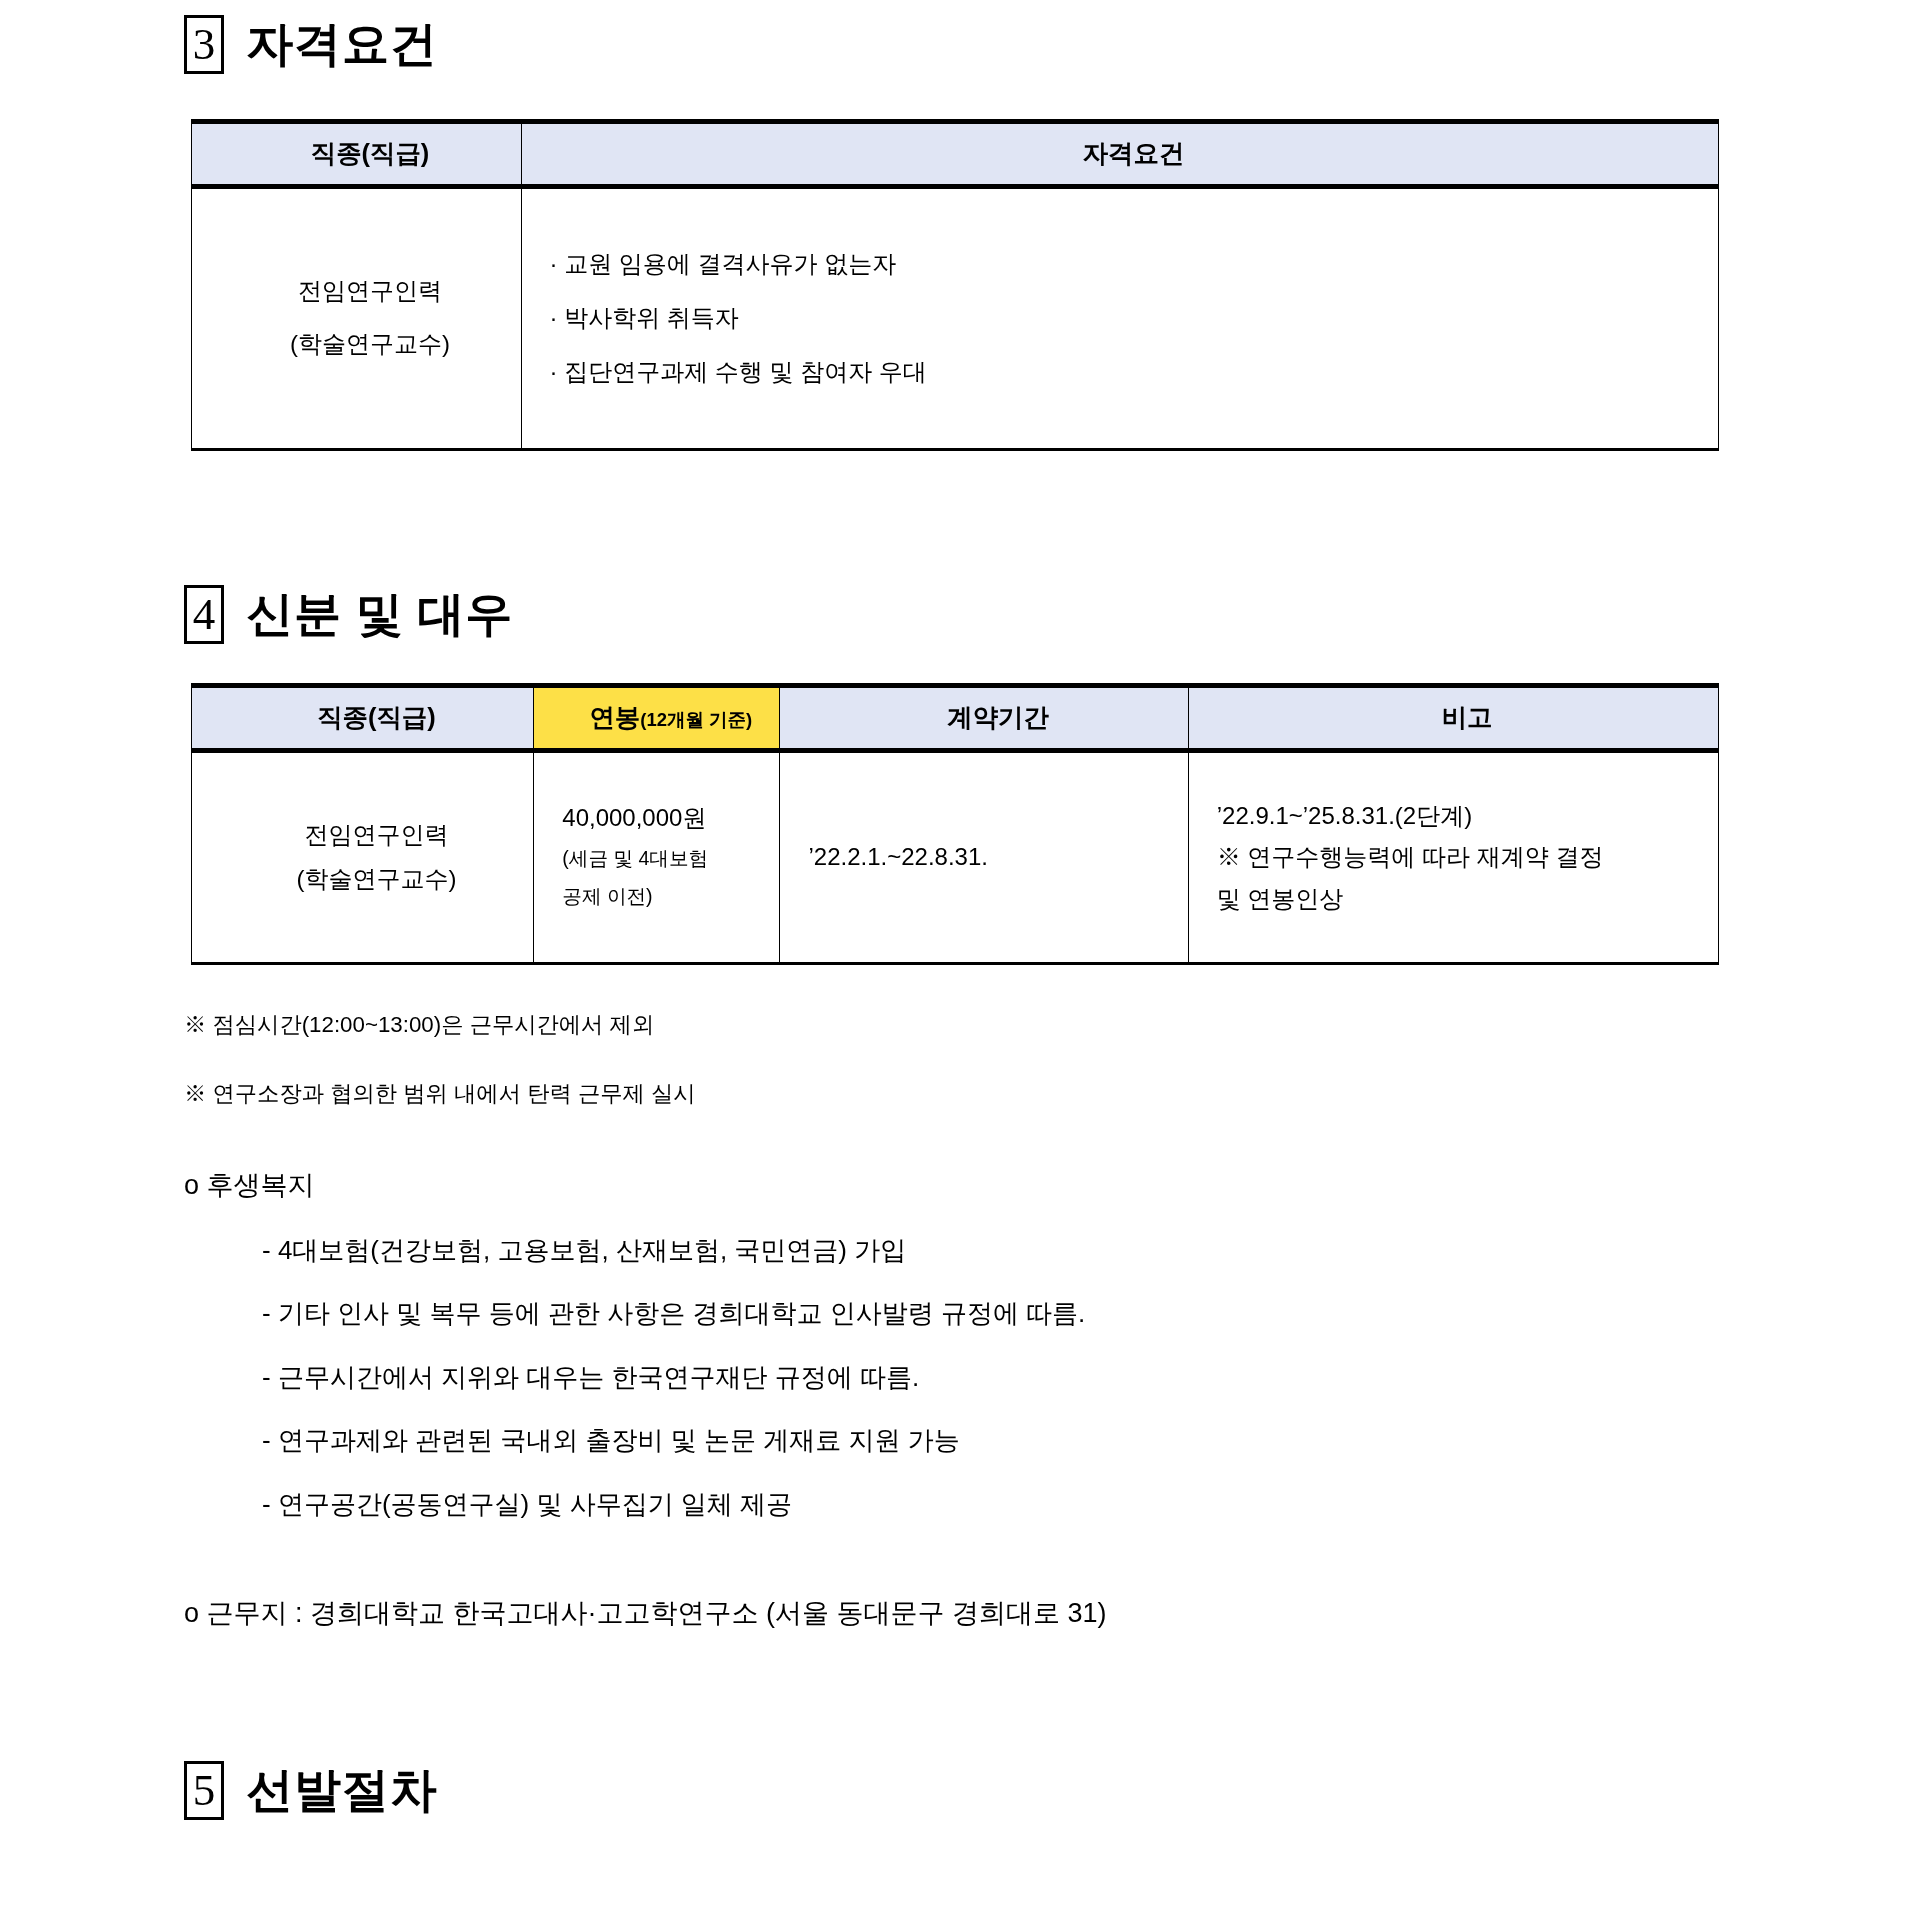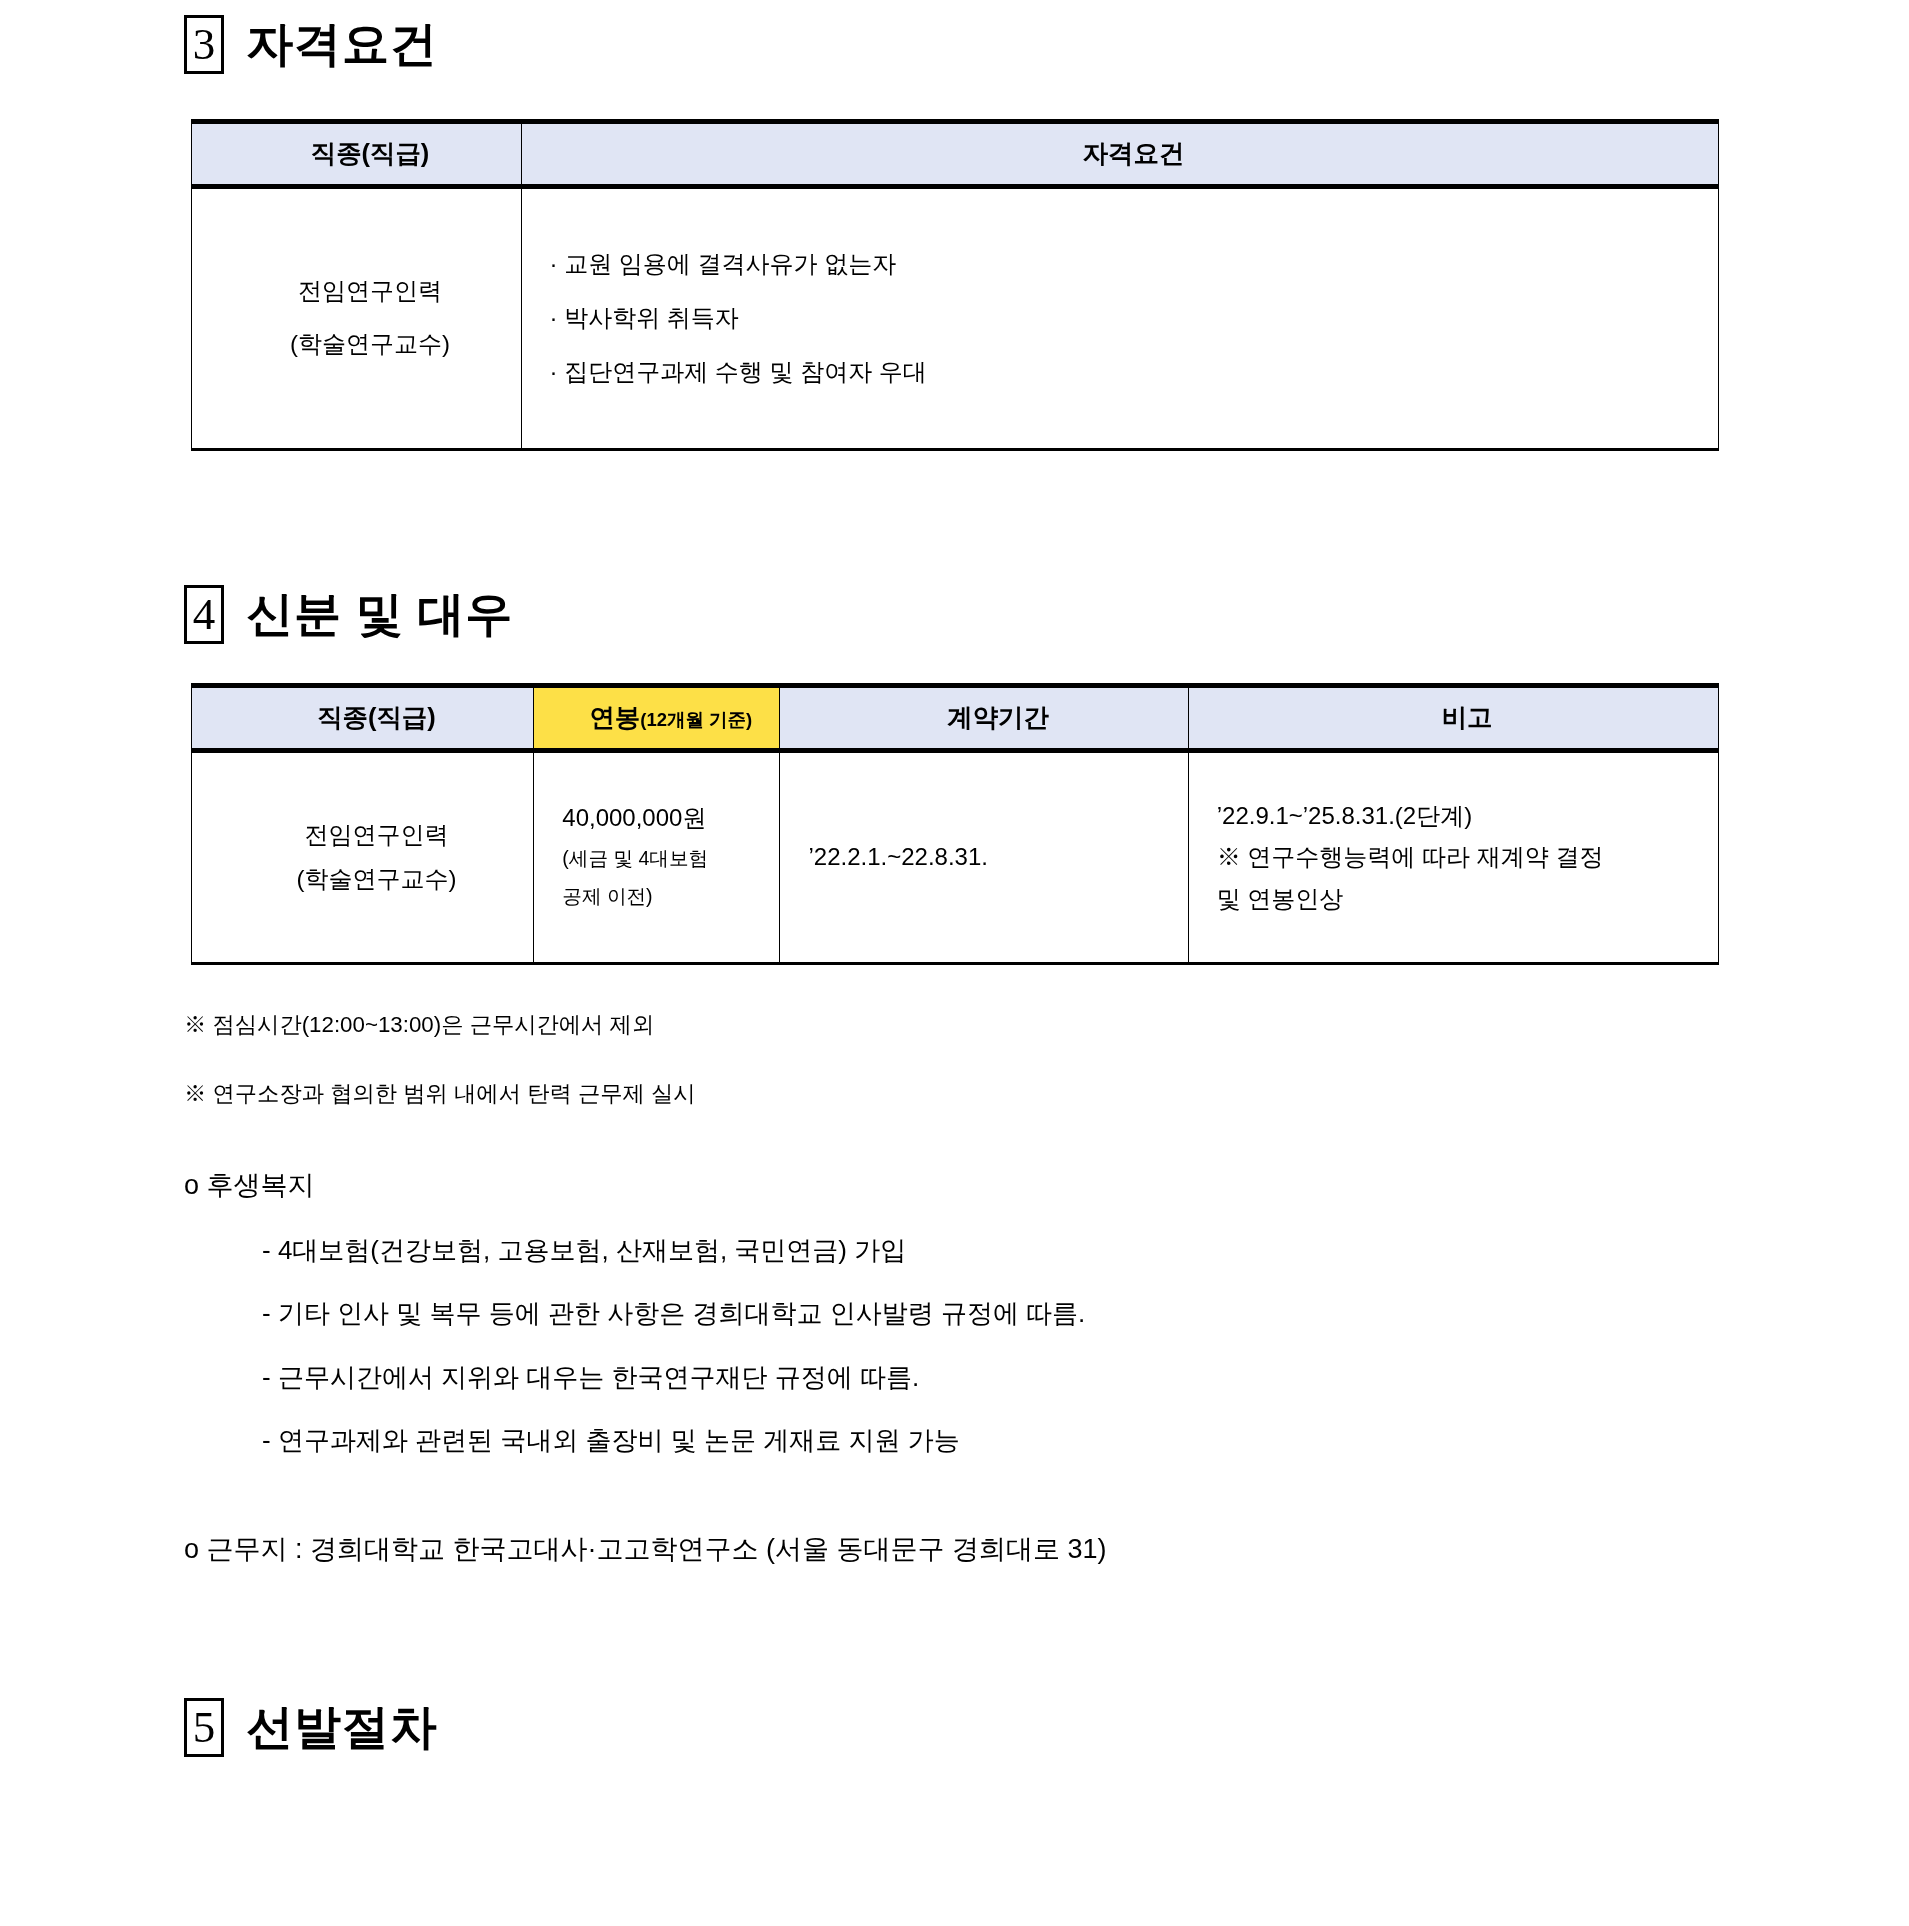--- a/index.html
+++ b/index.html
@@ -175,20 +175,21 @@
   </table>
 
   <p class="line ref mt-lunch">※ 점심시간(12:00~13:00)은 근무시간에서 제외</p>
   <p class="line ref mt-flex">※ 연구소장과 협의한 범위 내에서 탄력 근무제 실시</p>
 
   <p class="line lv0 mt-welfare">o 후생복지</p>
   <p class="line dash mt-dash-first">- 4대보험(건강보험, 고용보험, 산재보험, 국민연금) 가입</p>
   <p class="line dash mt-dash">- 기타 인사 및 복무 등에 관한 사항은 경희대학교 인사발령 규정에 따름.</p>
   <p class="line dash mt-dash">- 근무시간에서 지위와 대우는 한국연구재단 규정에 따름.</p>
   <p class="line dash mt-dash">- 연구과제와 관련된 국내외 출장비 및 논문 게재료 지원 가능</p>
+  <p class="line dash mt-dash">- 연구공간(공동연구실) 및 사무집기 일체 제공</p>
 
   <p class="line lv0 mt-workplace">o 근무지 : 경희대학교 한국고대사·고고학연구소 (서울 동대문구 경희대로 31)</p>
 
   <div class="sec-header mt-sec5">
     <span class="num-box">5</span>
     <span class="sec-title">선발절차</span>
   </div>
 
 </div>
 

